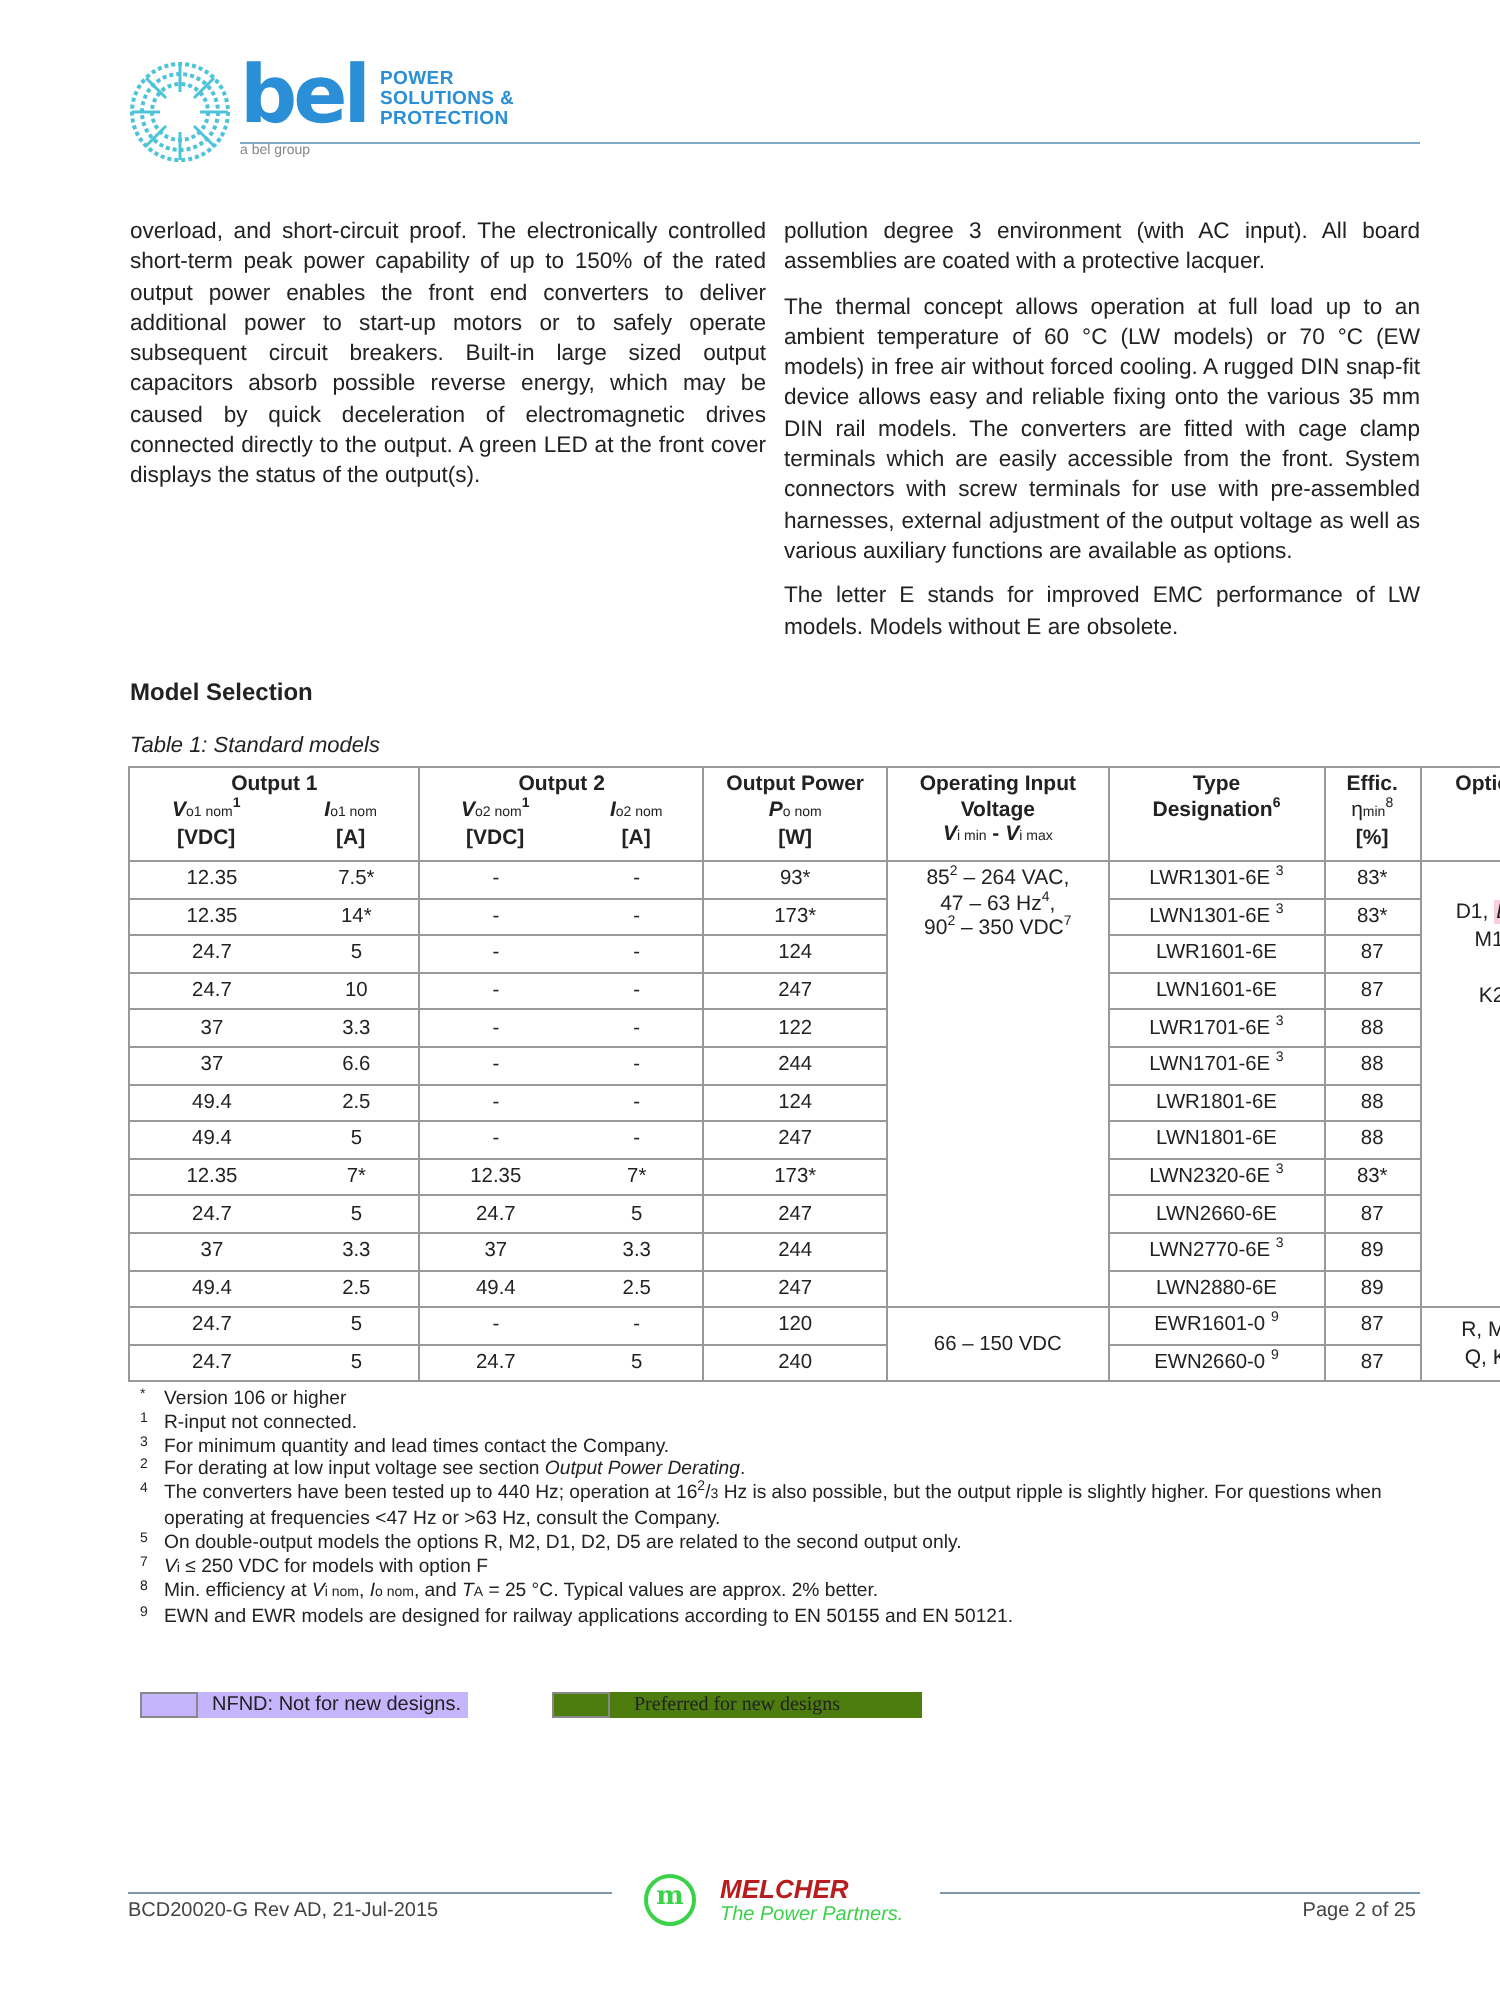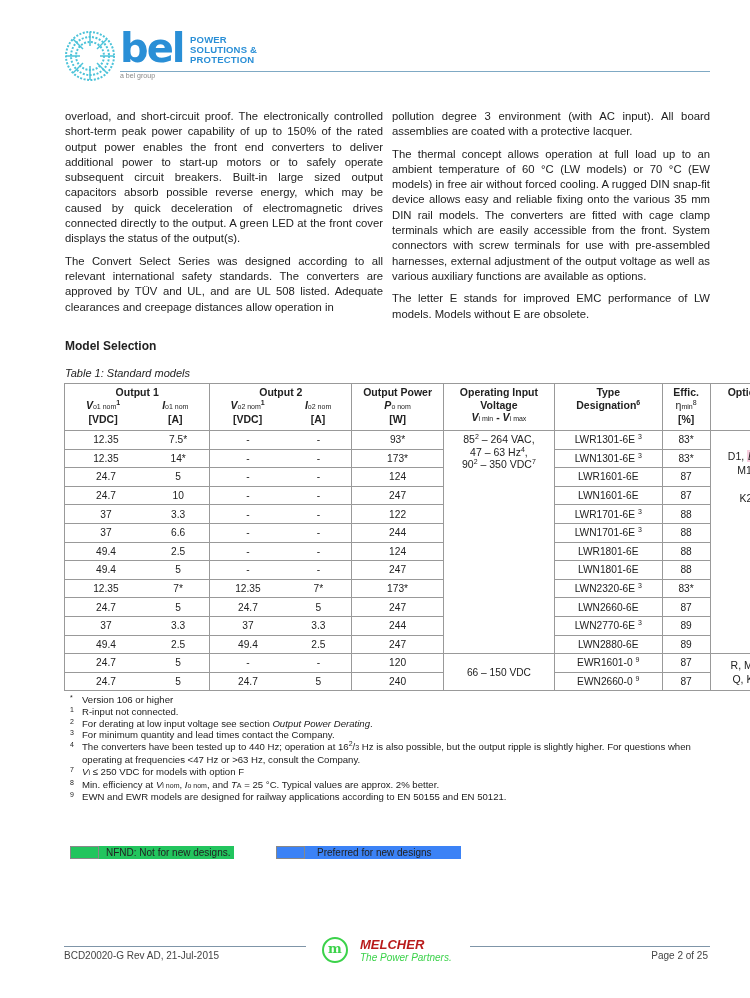--- a/index.html
+++ b/index.html
@@ -47,24 +47,24 @@
   
   .notes { position: absolute; left: 68px; top: 694px; width: 650px; font-size: 9.6px; line-height: 11.8px; color: #222; }
   .note { position: relative; padding-left: 14px; }
   .note .mk { position: absolute; left: 2px; top: -2px; font-size: 7px; }
 
   
   .legend { position: absolute; top: 846px; height: 13px; font-size: 10px; line-height: 13px; }
   .legend .sw { position: absolute; left: 0; top: 0; width: 27px; height: 11px; border: 1px solid #888; }
   .legend .lbl { position: absolute; left: 29px; top: 0; height: 13px; padding-left: 7px; white-space: nowrap; }
   .leg-nfnd { left: 70px; width: 165px; }
-  .leg-nfnd .sw, .leg-nfnd .lbl { background: #22c55e; }
+  .leg-nfnd .sw, .leg-nfnd .lbl { background: #c4b5fd; }
   .leg-nfnd .lbl { width: 128px; }
   .leg-pref { left: 276px; width: 180px; }
-  .leg-pref .sw, .leg-pref .lbl { background: #3b82f6; }
+  .leg-pref .sw, .leg-pref .lbl { background: #4d7c0f; font-family: Liberation Serif, serif; }
   .leg-pref .lbl { width: 144px; padding-left: 12px; }
 
   
   .ftr-rule { position: absolute; top: 946px; height: 1px; background: #7f95a8; }
   .ftr-l { position: absolute; left: 64px; top: 950px; font-size: 10px; color: #444; }
   .ftr-r { position: absolute; right: 42px; top: 950px; font-size: 10px; color: #444; }
   .melcher-logo { position: absolute; left: 322px; top: 937px; width: 26px; height: 26px; border: 2.5px solid #3bd24a;
                   border-radius: 50%; box-sizing: border-box; color: #3bd24a; font-weight: bold; font-size: 13px;
                   text-align: center; line-height: 20px; font-family: "DejaVu Serif", serif; }
   .melcher-name { position: absolute; left: 360px; top: 937px; color: #b91c1c; font-weight: bold; font-style: italic; font-size: 13px; }
@@ -97,21 +97,20 @@
     <div>POWER</div>
     <div>SOLUTIONS &amp;</div>
     <div>PROTECTION</div>
   </div>
   <div class="hdr-rule"></div>
   <div class="logo-group">a bel group</div>
 </div>
 
 <div class="col col-left">
   <p>overload, and short-circuit proof. The electronically controlled short-term peak power capability of up to 150% of the rated output power enables the front end converters to deliver additional power to start-up motors or to safely operate subsequent circuit breakers. Built-in large sized output capacitors absorb possible reverse energy, which may be caused by quick deceleration of electromagnetic drives connected directly to the output. A green LED at the front cover displays the status of the output(s).</p>
-  <p>The Convert Select Series was designed according to all relevant international safety standards. The converters are approved by TÜV and UL, and are UL 508 listed. Adequate clearances and creepage distances allow operation in</p>
 </div>
 <div class="col col-right">
   <p>pollution degree 3 environment (with AC input). All board assemblies are coated with a protective lacquer.</p>
   <p>The thermal concept allows operation at full load up to an ambient temperature of 60 °C (LW models) or 70 °C (EW models) in free air without forced cooling. A rugged DIN snap-fit device allows easy and reliable fixing onto the various 35 mm DIN rail models. The converters are fitted with cage clamp terminals which are easily accessible from the front. System connectors with screw terminals for use with pre-assembled harnesses, external adjustment of the output voltage as well as various auxiliary functions are available as options.</p>
   <p>The letter E stands for improved EMC performance of LW models. Models without E are obsolete.</p>
 </div>
 
 <div class="sec-title">Model Selection</div>
 <div class="tbl-caption">Table 1: Standard models</div>
 
@@ -311,23 +310,24 @@
         <td><span>240</span></td>
         <td><span>EWN2660-0</span> <span class="sup">9</span></td>
         <td><span>87</span></td>
       </tr>
     </tbody>
 </table>
 
 <div class="notes">
   <div class="note"><span class="mk">*</span><span>Version 106 or higher</span></div>
   <div class="note"><span class="mk">1</span><span>R-input not connected.</span></div>
+  <div class="note"><span class="mk">3</span><span>For minimum quantity and lead times contact the Company.</span></div>
   <div class="note"><span class="mk">2</span><span>For derating at low input voltage see section </span><i>Output Power Derating</i><span>.</span></div>
-  <div class="note"><span class="mk">3</span><span>For minimum quantity and lead times contact the Company.</span></div>
   <div class="note"><span class="mk">4</span><span>The converters have been tested up to 440 Hz; operation at 16</span><span class="sup">2</span>/<span class="sub">3</span><span> Hz is also possible, but the output ripple is slightly higher. For questions when operating at frequencies &lt;47 Hz or &gt;63 Hz, consult the Company.</span></div>
+  <div class="note"><span class="mk">5</span><span>On double-output models the options R, M2, D1, D2, D5 are related to the second output only.</span></div>
   <div class="note"><span class="mk">7</span><i>V</i><span class="sub">i</span><span> ≤ 250 VDC for models with option F</span></div>
   <div class="note"><span class="mk">8</span><span>Min. efficiency at </span><i>V</i><span class="sub">i nom</span><span>, </span><i>I</i><span class="sub">o nom</span><span>, and </span><i>T</i><span class="sub">A</span><span> = 25 °C. Typical values are approx. 2% better.</span></div>
   <div class="note"><span class="mk">9</span><span>EWN and EWR models are designed for railway applications according to EN 50155 and EN 50121.</span></div>
 </div>
 
 <div class="legend leg-nfnd">
   <div class="sw"></div>
   <div class="lbl">NFND: Not for new designs.</div>
 </div>
 <div class="legend leg-pref">

